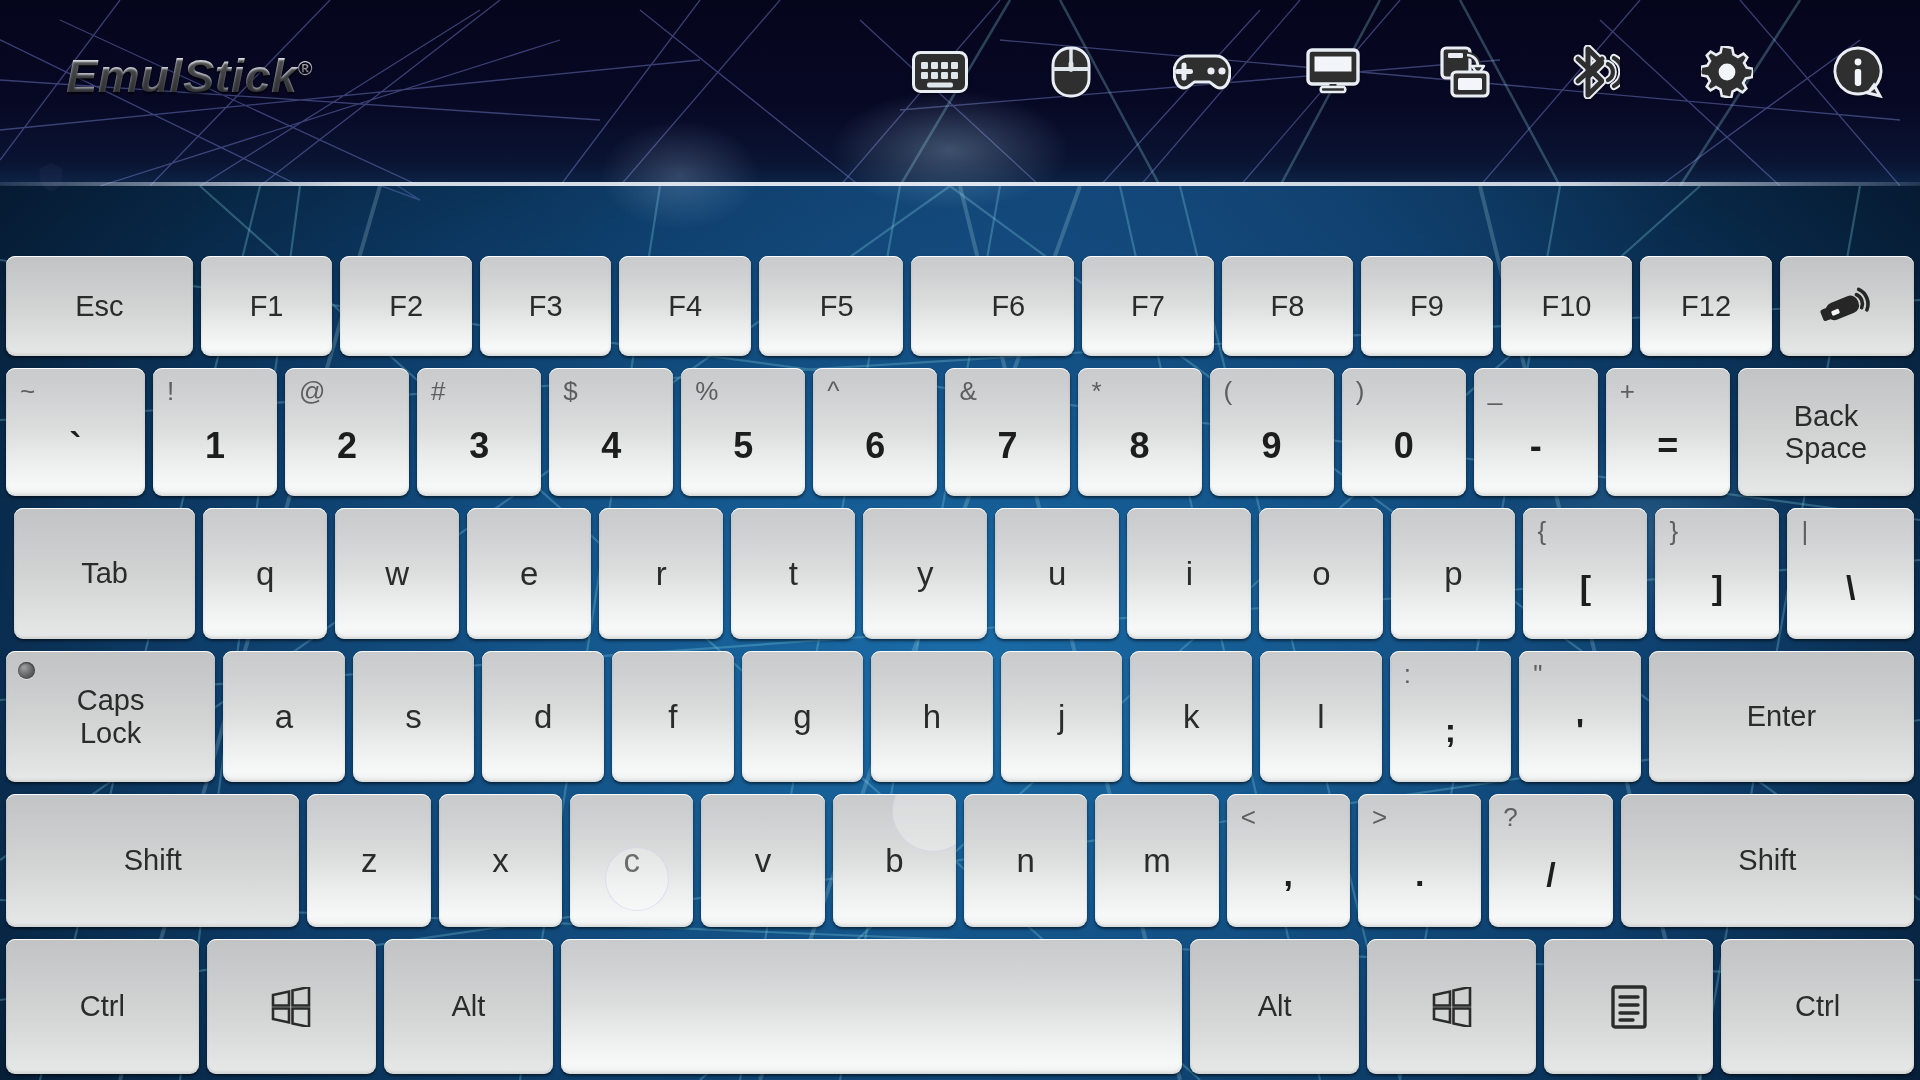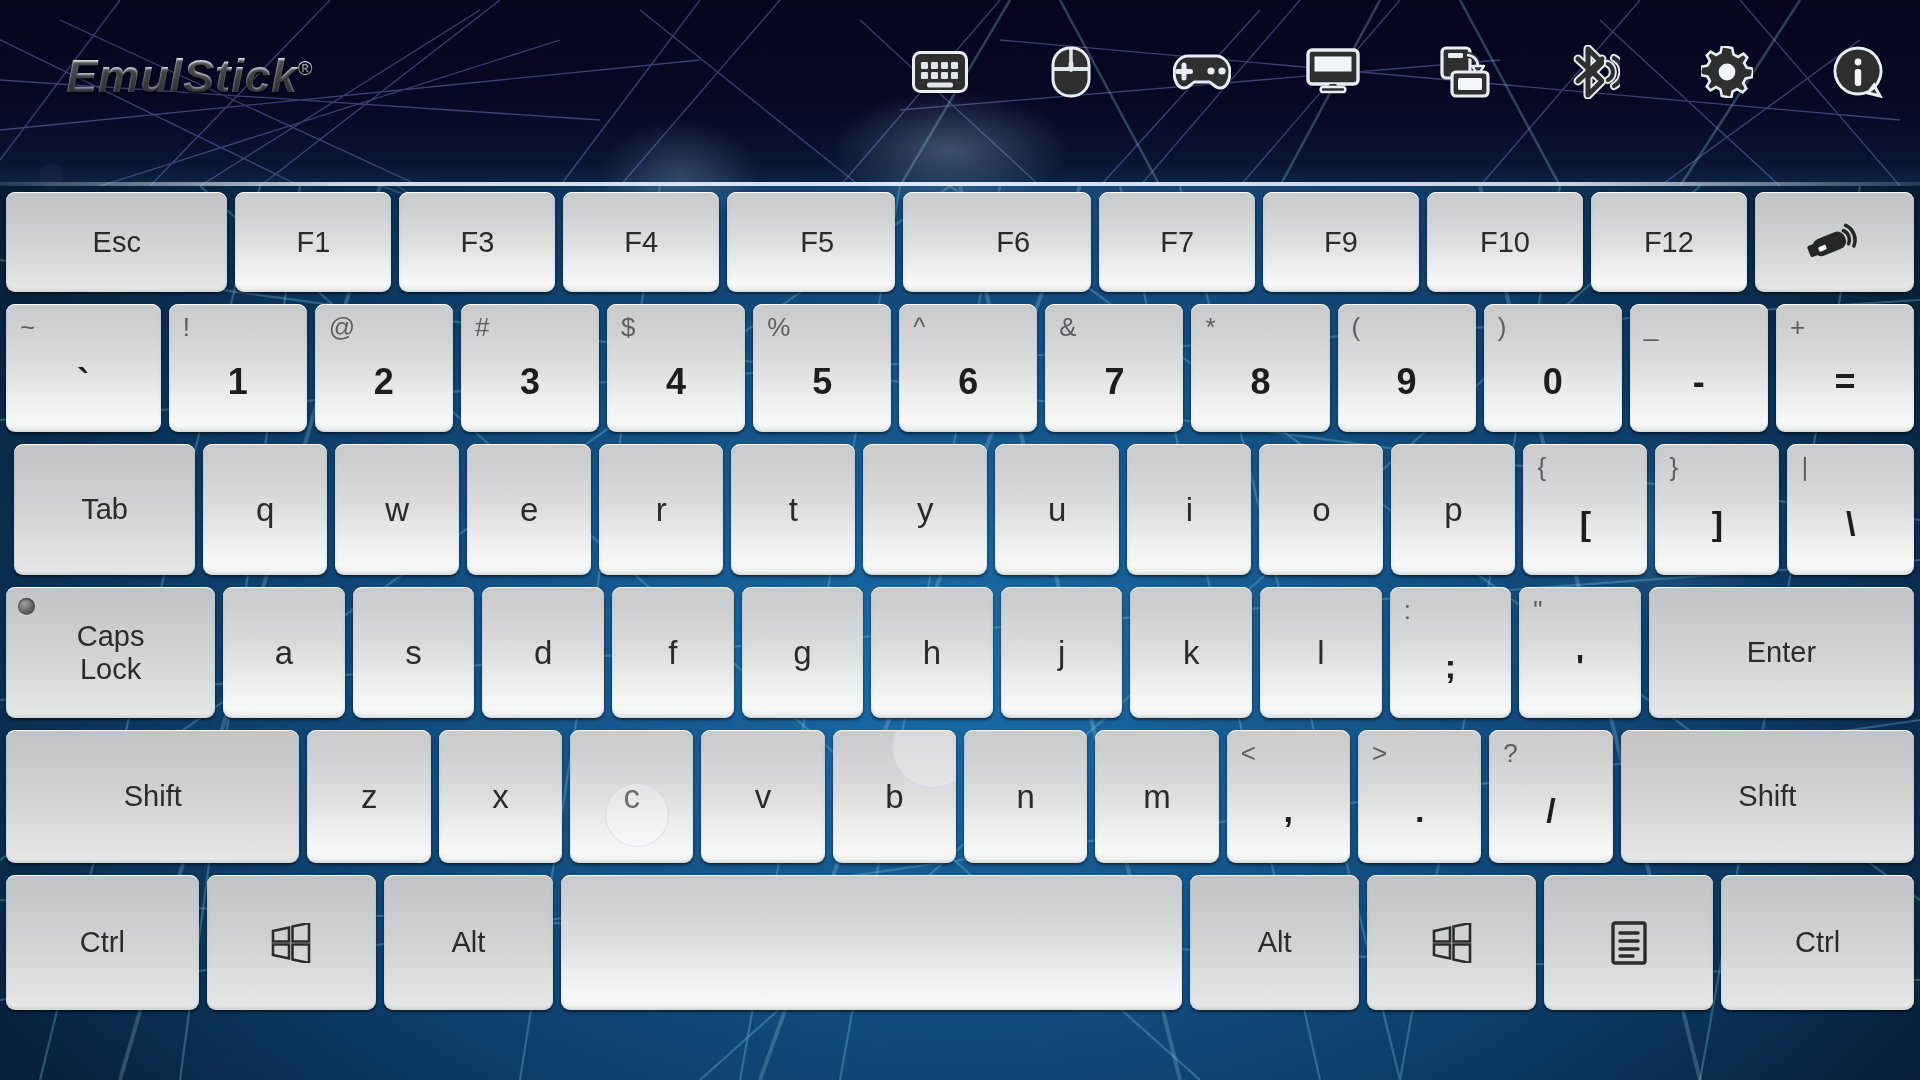--- a/index.html
+++ b/index.html
@@ -55,21 +55,21 @@
   .tb-btn{
     width:72px; height:68px; display:flex; align-items:center; justify-content:center;
     cursor:pointer;
   }
   .tb-btn svg{ display:block; filter:drop-shadow(0 1px 1px rgba(0,0,0,.45)); }
 
   
   .keyboard{
     position:absolute; left:0; top:186px; width:1920px; height:894px;
     padding:0 2px;
-    display:flex; flex-direction:column; justify-content:flex-start;
+    display:flex; flex-direction:column; justify-content:flex-end;
   }
   .krow{ display:flex; width:100%; }
   .krow.r0{ height:112px; }
   .krow.r1{ height:140px; }
   .krow.r2{ height:143px; }
   .krow.r3{ height:143px; }
   .krow.r4{ height:145px; }
   .krow.r5{ height:147px; }
 
   .key{
@@ -253,33 +253,39 @@
 
   <div class="keyboard" id="keyboard">
       <div class="krow r0">
         <div class="key mod" style="flex-grow: 1.42; flex-basis: 0px;">
           <span class="lab">Esc</span>
         </div>
         <div class="key" style="flex-grow: 1; flex-basis: 0px;">
           <span class="lab">F1</span>
         </div>
         <div class="key" style="flex-grow: 1; flex-basis: 0px;">
+          <span class="lab">F2</span>
+        </div>
+        <div class="key" style="flex-grow: 1; flex-basis: 0px;">
           <span class="lab">F3</span>
         </div>
         <div class="key" style="flex-grow: 1; flex-basis: 0px;">
           <span class="lab">F4</span>
         </div>
         <div class="key" style="flex-grow: 1; flex-basis: 0px; padding-left: 12px;">
           <span class="lab">F5</span>
         </div>
         <div class="key" style="flex-grow: 1; flex-basis: 0px; padding-left: 32px;">
           <span class="lab">F6</span>
         </div>
         <div class="key" style="flex-grow: 1; flex-basis: 0px;">
           <span class="lab">F7</span>
+        </div>
+        <div class="key" style="flex-grow: 1; flex-basis: 0px;">
+          <span class="lab">F8</span>
         </div>
         <div class="key" style="flex-grow: 1; flex-basis: 0px;">
           <span class="lab">F9</span>
         </div>
         <div class="key" style="flex-grow: 1; flex-basis: 0px;">
           <span class="lab">F10</span>
         </div>
         <div class="key" style="flex-grow: 1; flex-basis: 0px;">
           <span class="lab">F12</span>
         </div>
@@ -342,20 +348,23 @@
           <span class="base">0</span>
         </div>
         <div class="key dual" style="flex-grow: 1; flex-basis: 0px;">
           <span class="shifted">_</span>
           <span class="base">-</span>
         </div>
         <div class="key dual" style="flex-grow: 1; flex-basis: 0px;">
           <span class="shifted">+</span>
           <span class="base">=</span>
         </div>
+        <div class="key mod" style="flex-grow: 1.42; flex-basis: 0px;">
+          <span class="lab">Back<br>Space</span>
+        </div>
       </div>
       <div class="krow r2">
         <div class="key mod" style="flex-grow: 1.46; flex-basis: 0px; margin-left: 12px;">
           <span class="lab">Tab</span>
         </div>
         <div class="key" style="flex-grow: 1; flex-basis: 0px;">
           <span class="main">q</span>
         </div>
         <div class="key" style="flex-grow: 1; flex-basis: 0px;">
           <span class="main">w</span>

